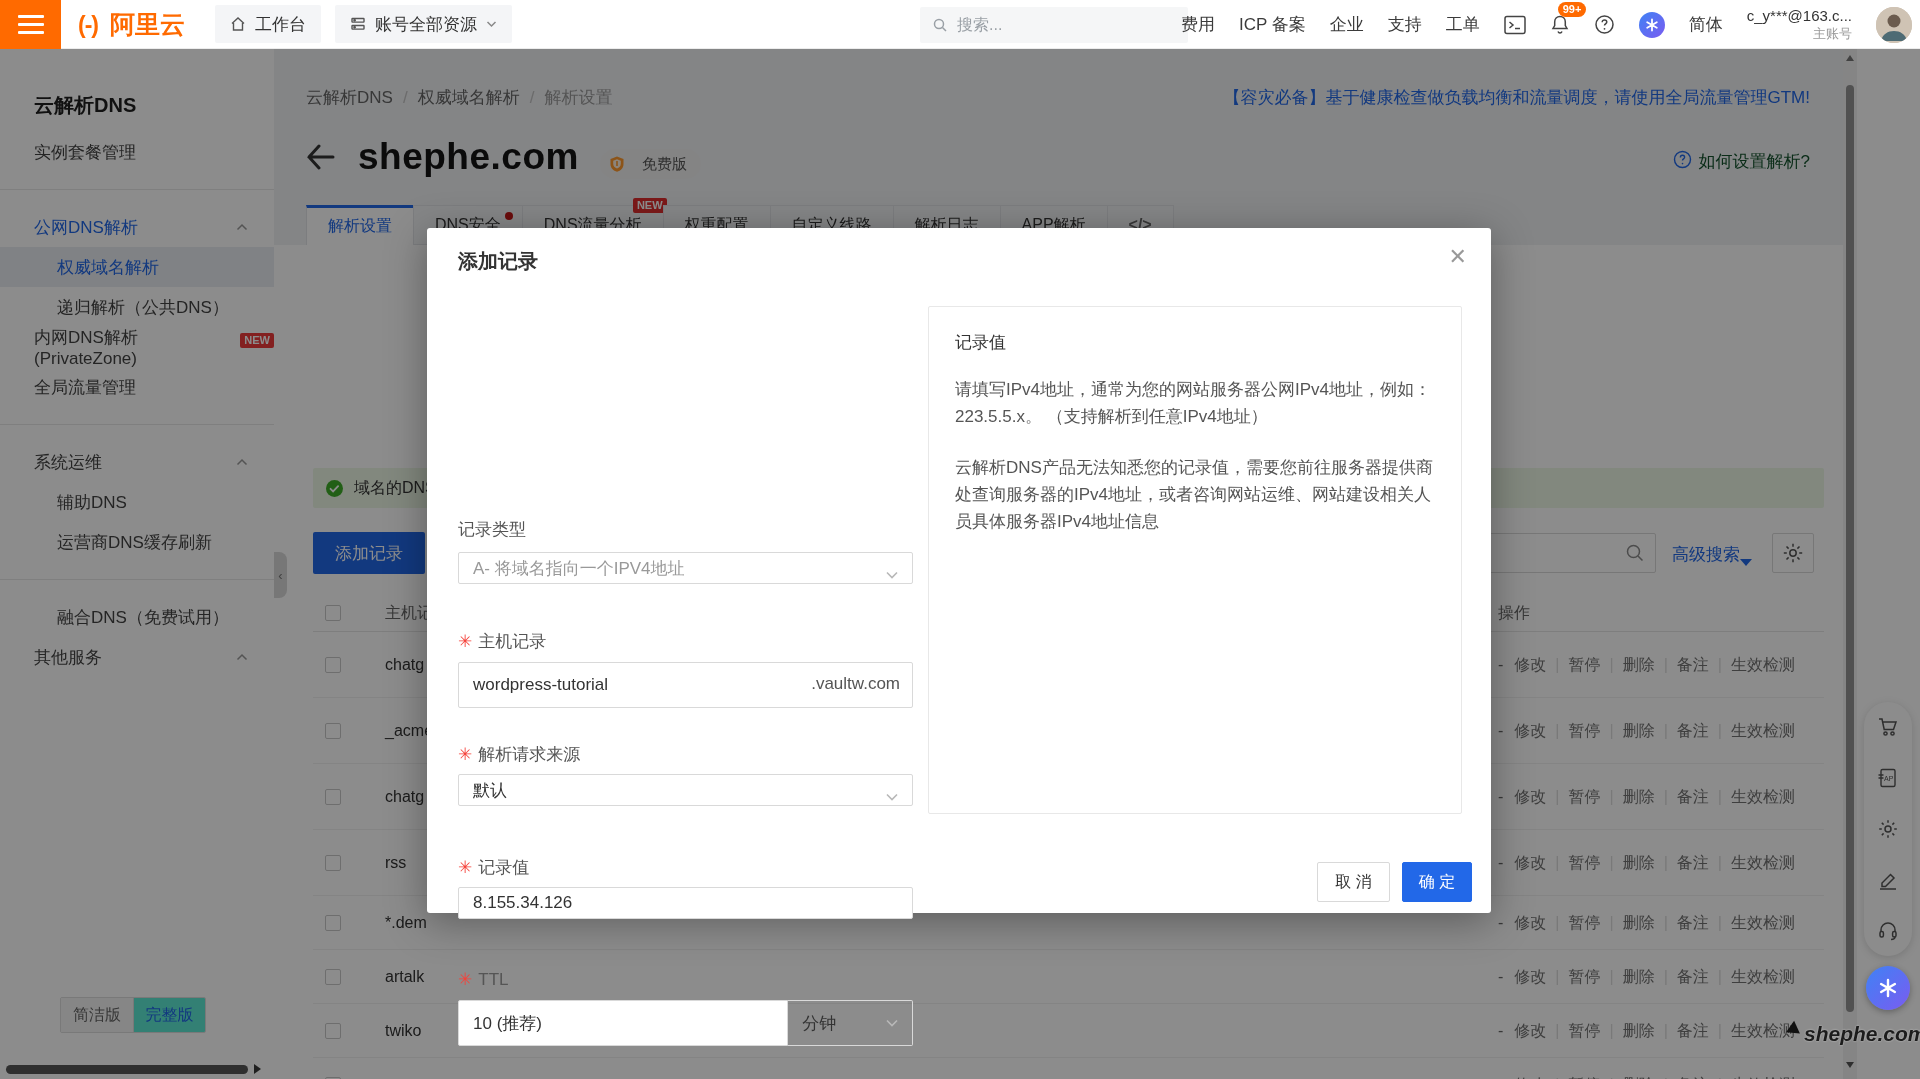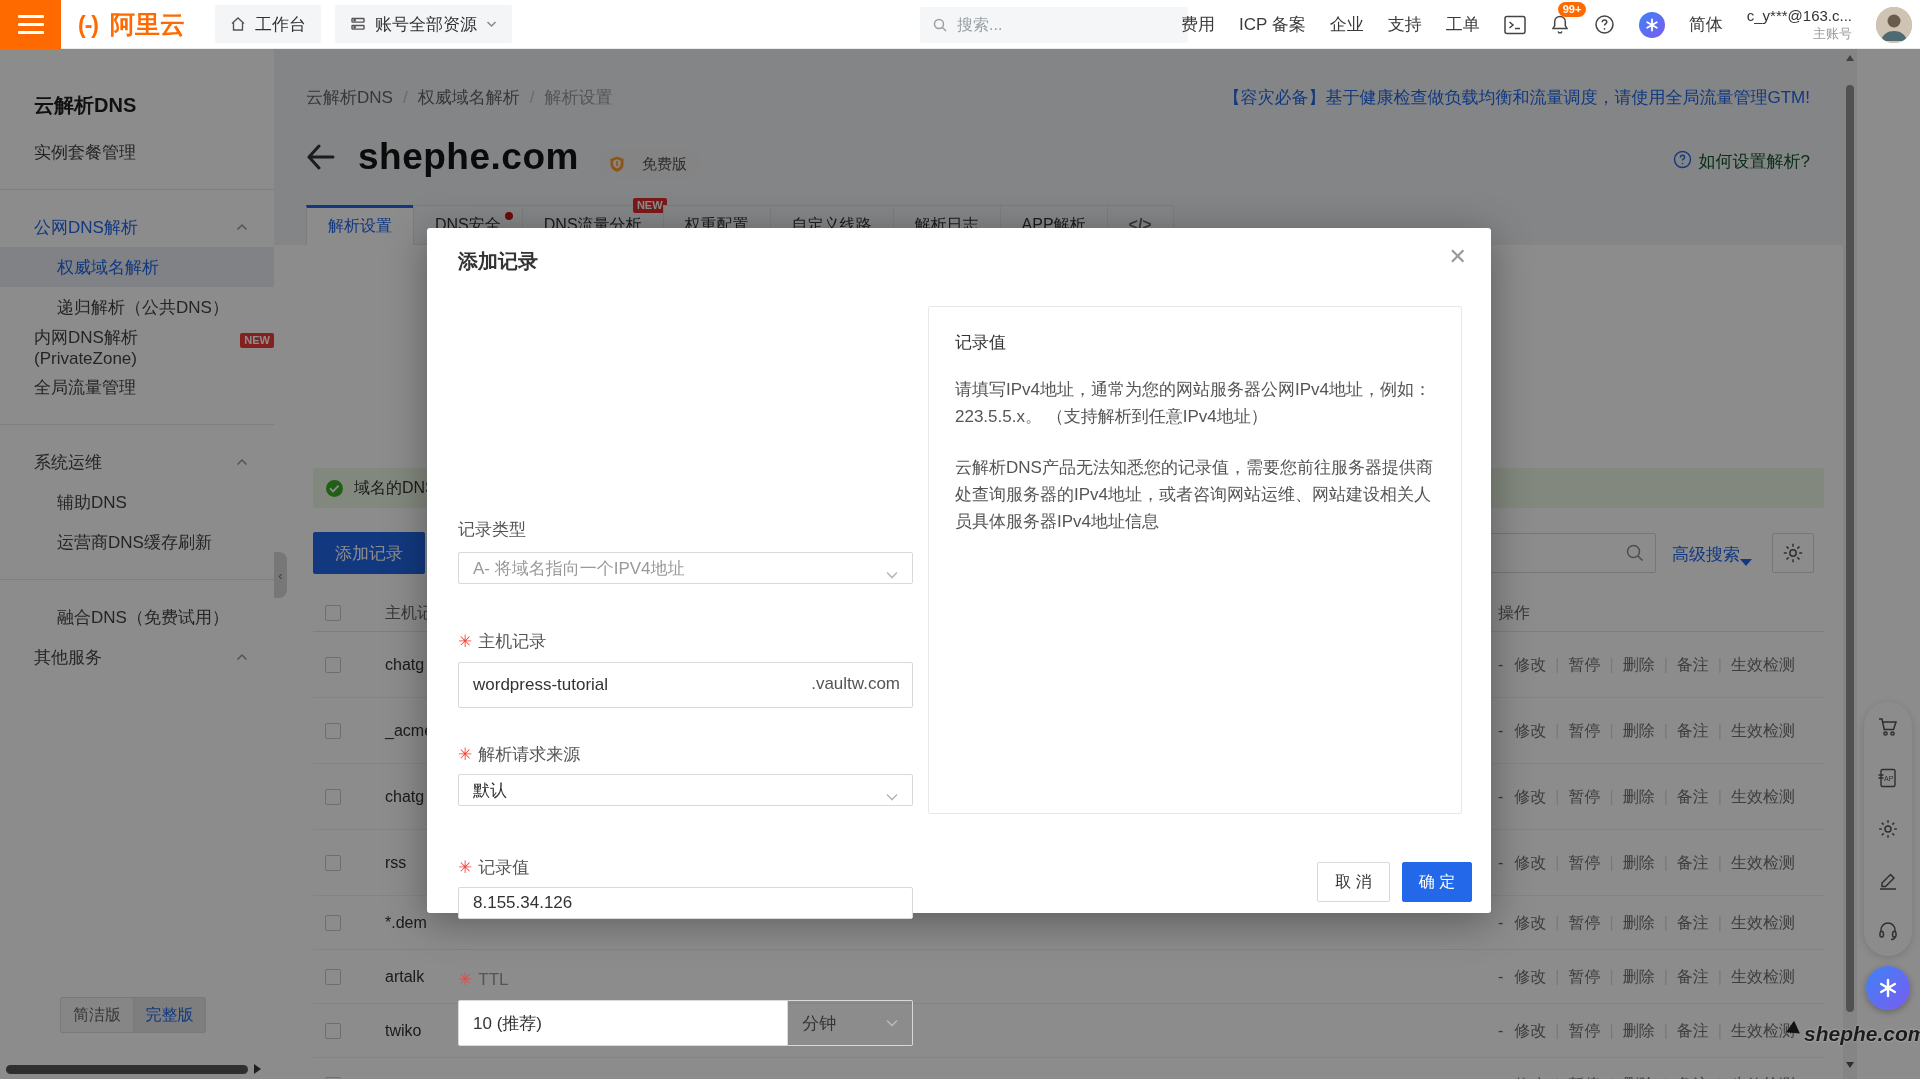--- a/index.html
+++ b/index.html
@@ -32,21 +32,21 @@
   .sb-item{position:relative;height:40px;display:flex;align-items:center;font-size:17px;color:#444;cursor:pointer}
   .sb-item.l1{padding-left:34px}
   .sb-item.l2{padding-left:57px}
   .sb-item.blue{color:#2268E8}
   .sb-item.selected{background:#e9edf2;color:#2268E8}
   .sb-div{border-top:1px solid #e8e8e8;margin:17px 0 0 0}
   .sb-chev{position:absolute;right:26px;top:16px}
   .sb-new{margin-left:8px;background:#ee3b3b;color:#fff;font-size:11px;line-height:15px;padding:0 4px;border-radius:2px;font-weight:bold;transform:translateY(-7px)}
   .vtoggle{position:absolute;left:60px;bottom:46px;display:flex;border:1px solid #dcdcdc;border-radius:2px;overflow:hidden}
   .vtoggle .vt{width:72px;height:34px;display:flex;align-items:center;justify-content:center;font-size:16px;color:#666;background:#f5f5f5;cursor:pointer}
-  .vtoggle .vt.on{background:#e5e5e5;color:#2268E8;border-left:1px solid #dcdcdc}
+  .vtoggle .vt.on{background:#5eead4;color:#2268E8;border-left:1px solid #dcdcdc}
   .sb-hscroll{position:absolute;left:6px;bottom:5px;width:242px;height:9px;background:#565656;border-radius:5px}
   .sb-harrow{position:absolute;left:254px;bottom:5px;width:0;height:0;border-top:5px solid transparent;border-bottom:5px solid transparent;border-left:7px solid #3a3a3a}
   .collapser{position:absolute;left:274px;top:552px;width:13px;height:46px;background:#d9d9d9;border-radius:0 8px 8px 0;display:flex;align-items:center;justify-content:center;color:#777;font-size:13px;cursor:pointer;z-index:5}
 
   
   .content{position:absolute;left:274px;top:49px;width:1569px;bottom:0;background:#f0f2f5}
   .crumbs{position:absolute;left:32px;top:37px;font-size:17px;color:#666;display:flex;gap:10px;align-items:center}
   .crumbs .sep{color:#c4c4c4}
   .crumbs .cur{color:#9a9a9a}
   .crumbs .lk{cursor:pointer}

